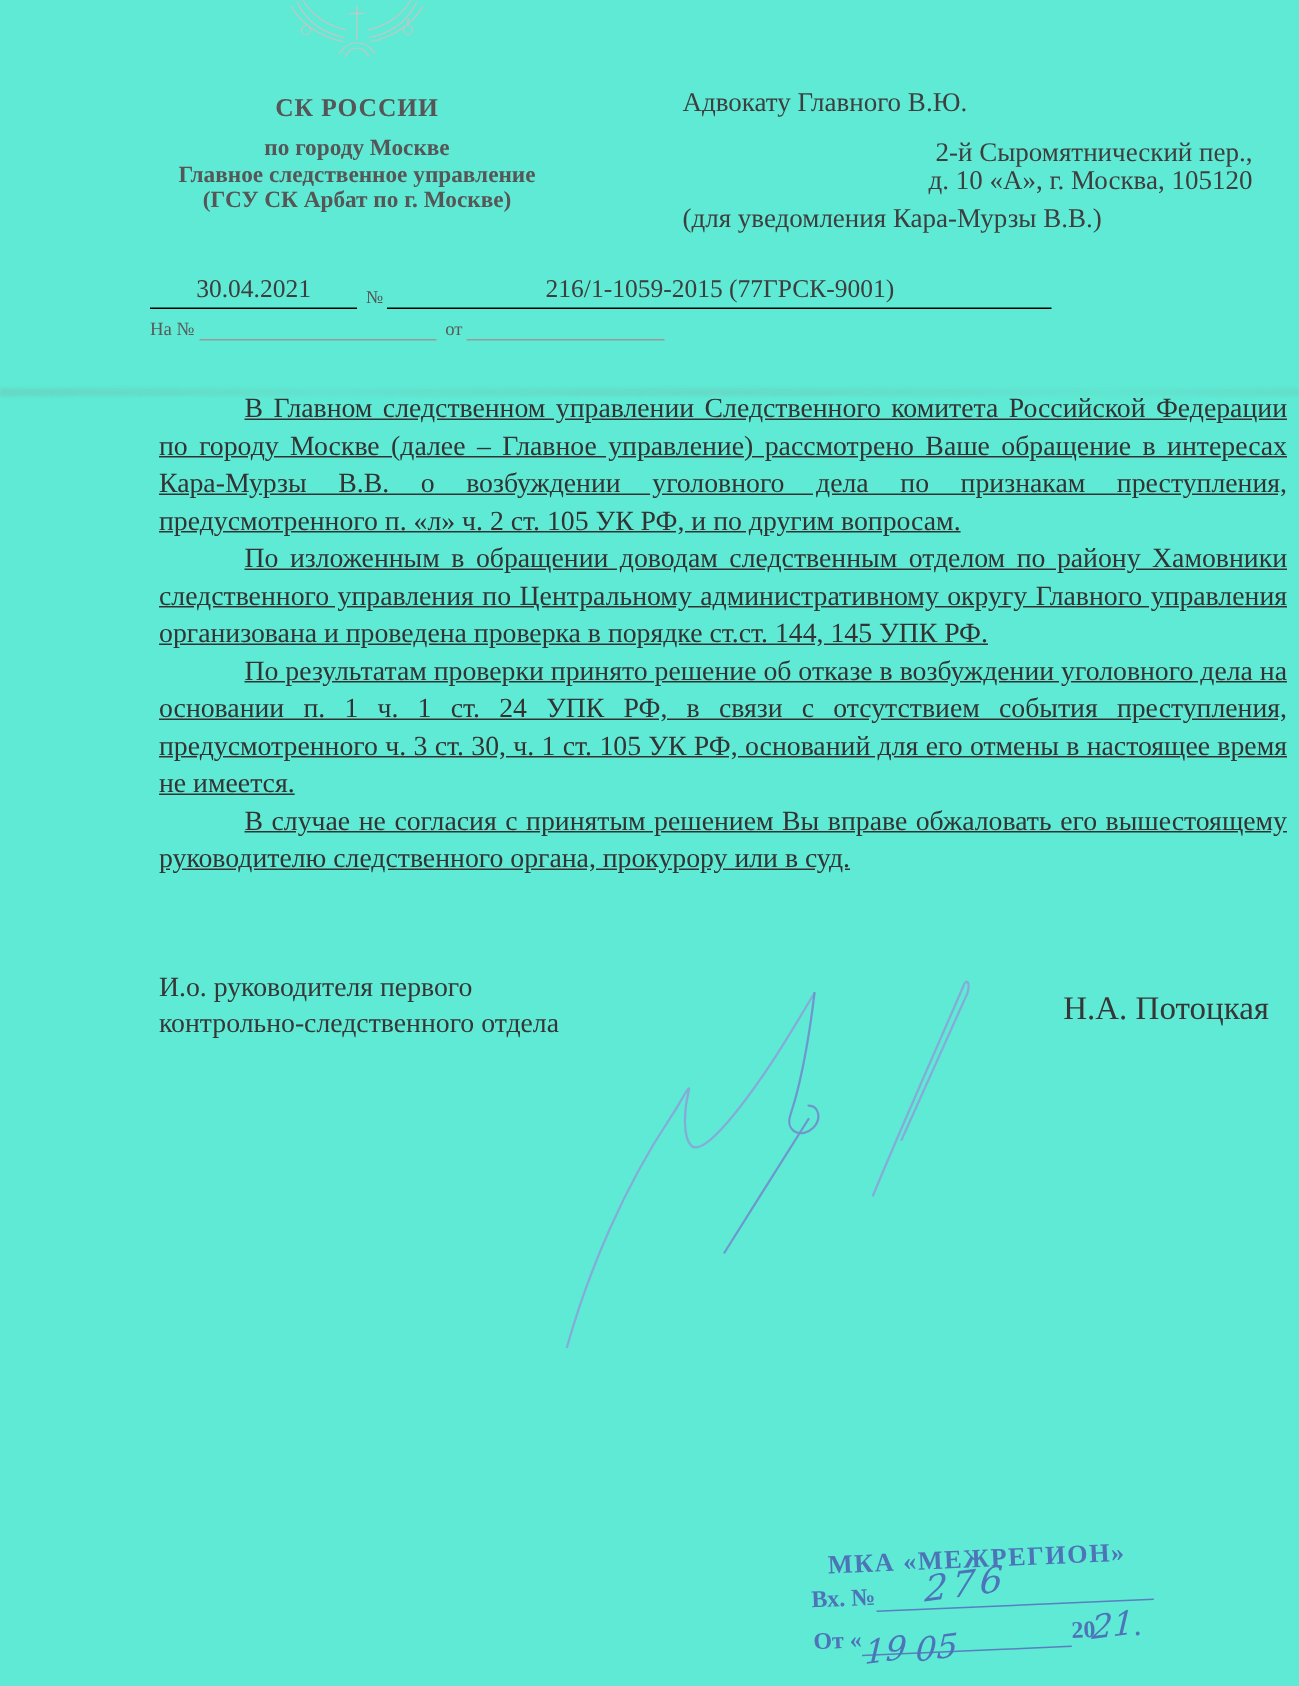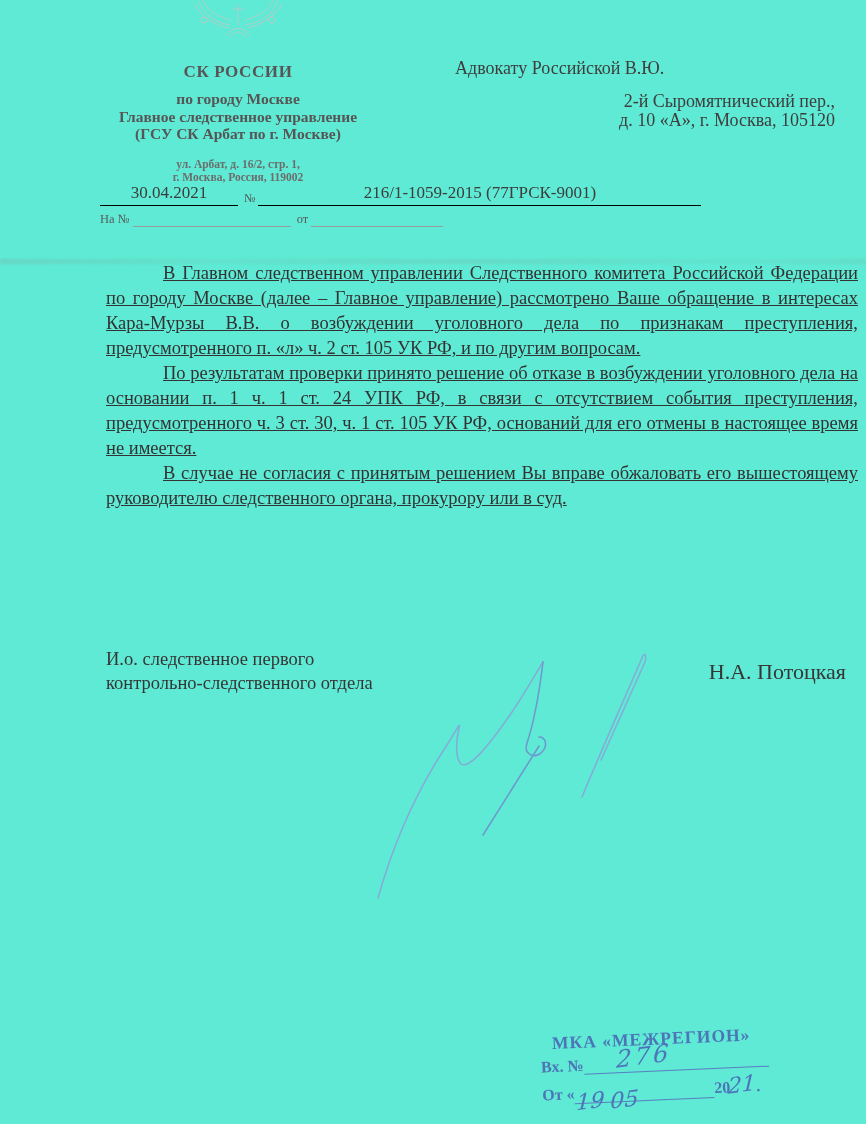--- a/index.html
+++ b/index.html
@@ -86,52 +86,50 @@
     <circle cx="14" cy="20" r="3"></circle>
     <circle cx="82" cy="20" r="3"></circle>
     <path d="M82,17 L82,12"></path>
   </svg>
 
   <div class="org-block">
     <div class="org-name">СК РОССИИ</div>
     <div class="org-line">по городу Москве</div>
     <div class="org-line">Главное следственное управление</div>
     <div class="org-line">(ГСУ СК Арбат по г. Москве)</div>
-    <div class="org-addr">
-      <div>ул. Арбат, д. 16/2, стр. 1,</div>
-      <div>г. Москва, Россия, 119002</div>
-    </div>
   </div>
 
   <div class="ref-row">
     <span class="field f-date">30.04.2021</span><span class="nosign">№</span><span class="field f-num">216/1-1059-2015 (77ГРСК-9001)</span>
   </div>
   <div class="ref-row2">
     <span>На №</span>
     <span class="uline u-na"></span><span>от</span>
     <span class="uline u-ot"></span>
   </div>
 
   <div class="addressee">
-    <div class="addr-line1">Адвокату Российской В.Ю.</div>
+    <div class="addr-line1">Адвокату Главного В.Ю.</div>
     <div class="addr-line2">2-й Сыромятнический пер.,</div>
     <div class="addr-line3">д. 10 «А», г. Москва, 105120</div>
+    <div class="addr-line4">(для уведомления Кара-Мурзы В.В.)</div>
   </div>
 
   <div class="scan-band"></div>
 
   <div class="letter-body">
     <p>В Главном следственном управлении Следственного комитета Российской Федерации по городу Москве (далее – Главное управление) рассмотрено Ваше обращение в интересах Кара-Мурзы В.В. о возбуждении уголовного дела по признакам преступления, предусмотренного п. «л» ч. 2 ст. 105 УК РФ, и по другим вопросам.</p>
+    <p>По изложенным в обращении доводам следственным отделом по району Хамовники следственного управления по Центральному административному округу Главного управления организована и проведена проверка в порядке ст.ст. 144, 145 УПК РФ.</p>
     <p>По результатам проверки принято решение об отказе в возбуждении уголовного дела на основании п. 1 ч. 1 ст. 24 УПК РФ, в связи с отсутствием события преступления, предусмотренного ч. 3 ст. 30, ч. 1 ст. 105 УК РФ, оснований для его отмены в настоящее время не имеется.</p>
     <p>В случае не согласия с принятым решением Вы вправе обжаловать его вышестоящему руководителю следственного органа, прокурору или в суд.</p>
   </div>
 
   <div class="signoff">
     <div class="signoff-title">
-      <div>И.о. следственное первого</div>
+      <div>И.о. руководителя первого</div>
       <div>контрольно-следственного отдела</div>
     </div>
     <div class="signoff-name">Н.А. Потоцкая</div>
   </div>
 
   <svg class="signature-svg" viewBox="0 0 310 280" fill="none" stroke="#85abd8" stroke-width="1.5" stroke-linecap="round" stroke-linejoin="round">
     <path d="M23,258 C38,205 62,150 92,105 C100,93 106,80 104,88 C101,100 100,118 106,124 C114,130 135,104 155,75 C168,56 180,35 188,22"></path>
     <path d="M188,22 C184,55 178,85 172,103 C168,115 180,119 187,112 C193,106 191,97 184,97" stroke="#6f97cd"></path>
     <path d="M184,106 L128,195" stroke="#6f97cd"></path>
     <path d="M227,157 C243,118 268,62 287,18 C289,12 292,14 290,22 L246,120"></path>

